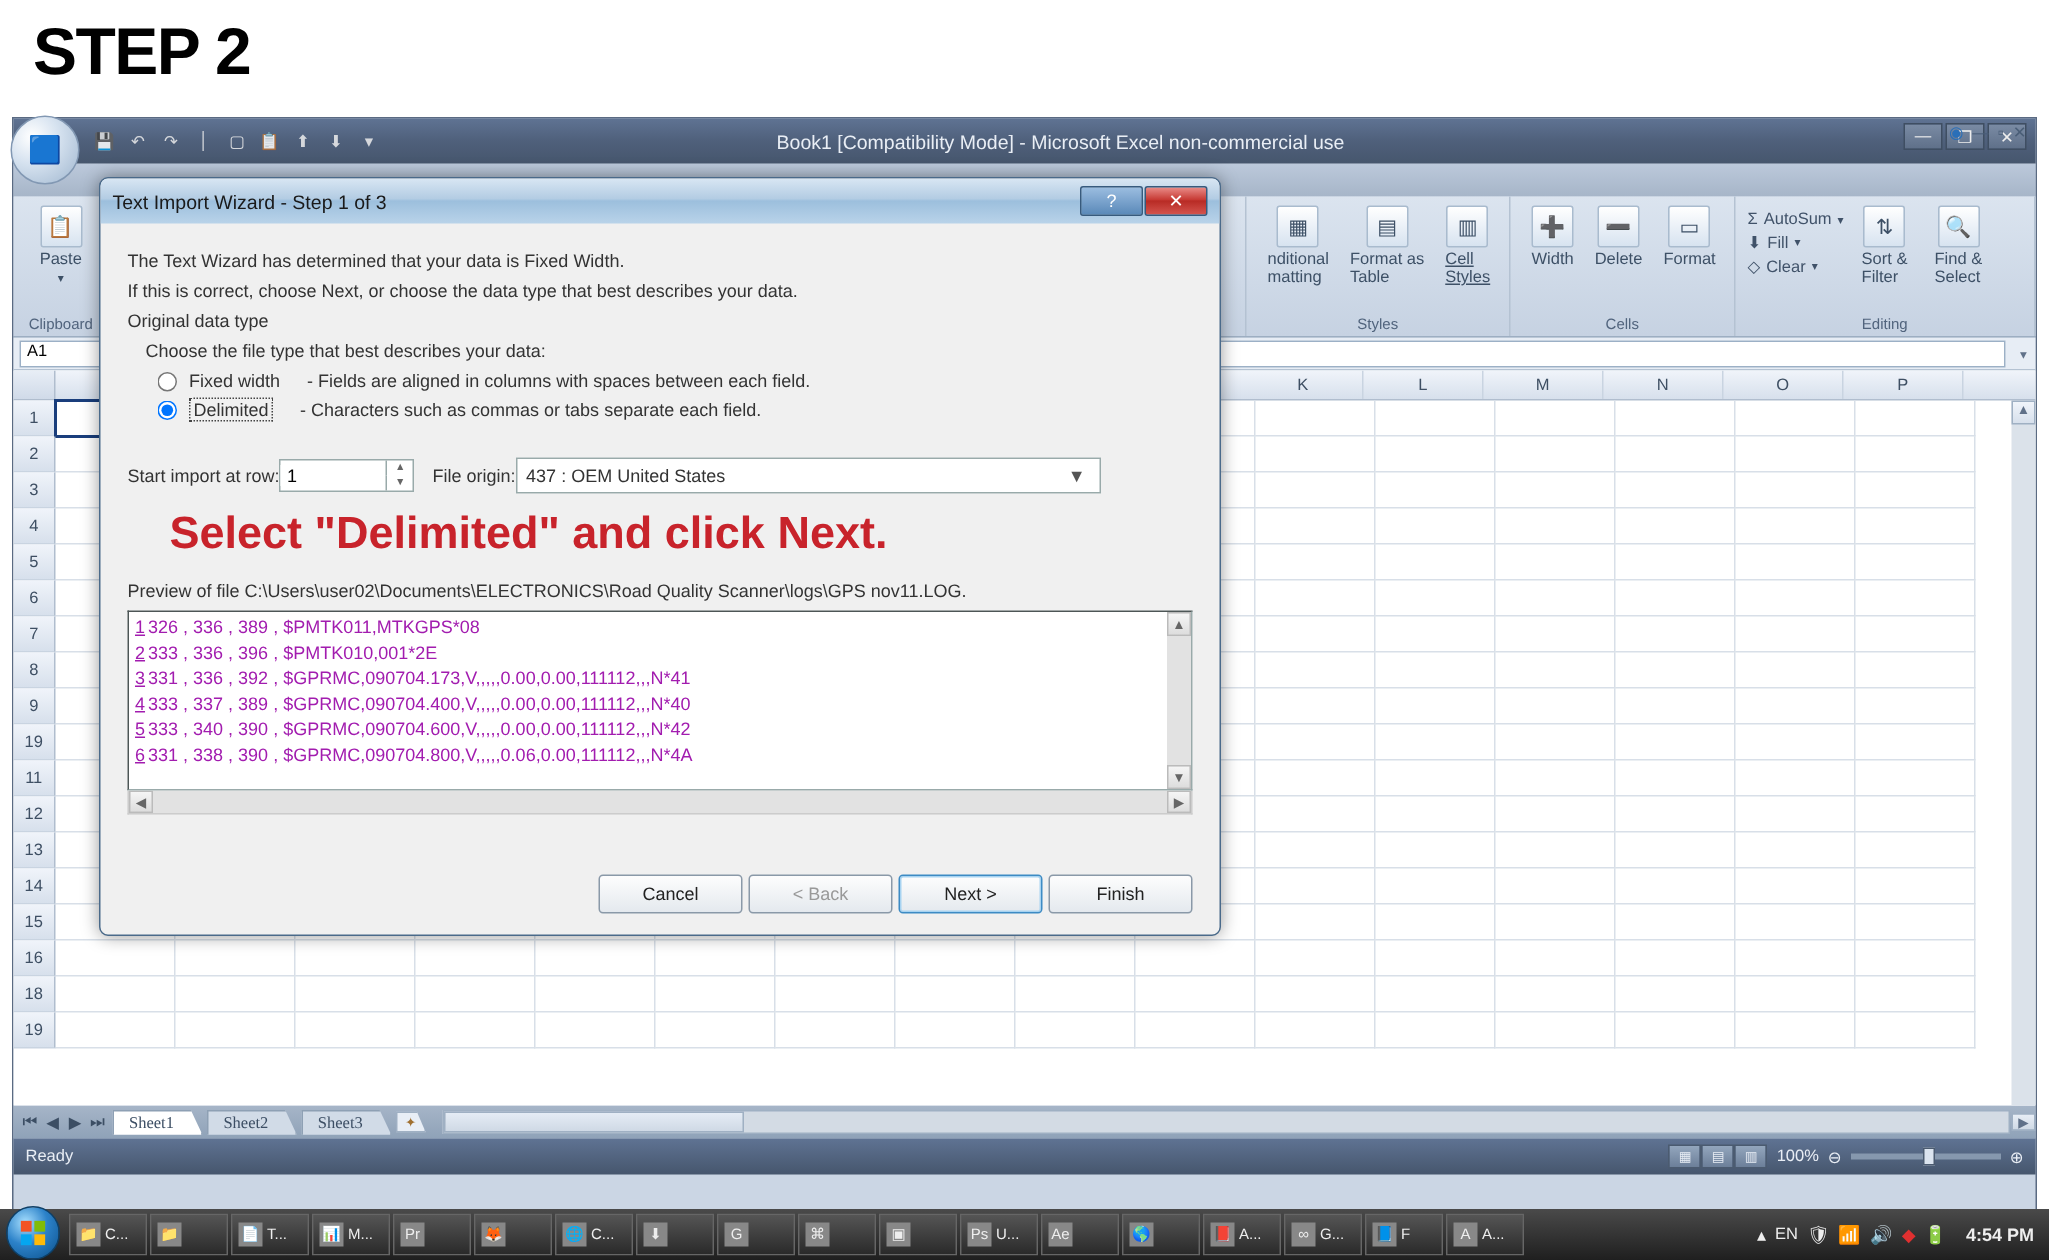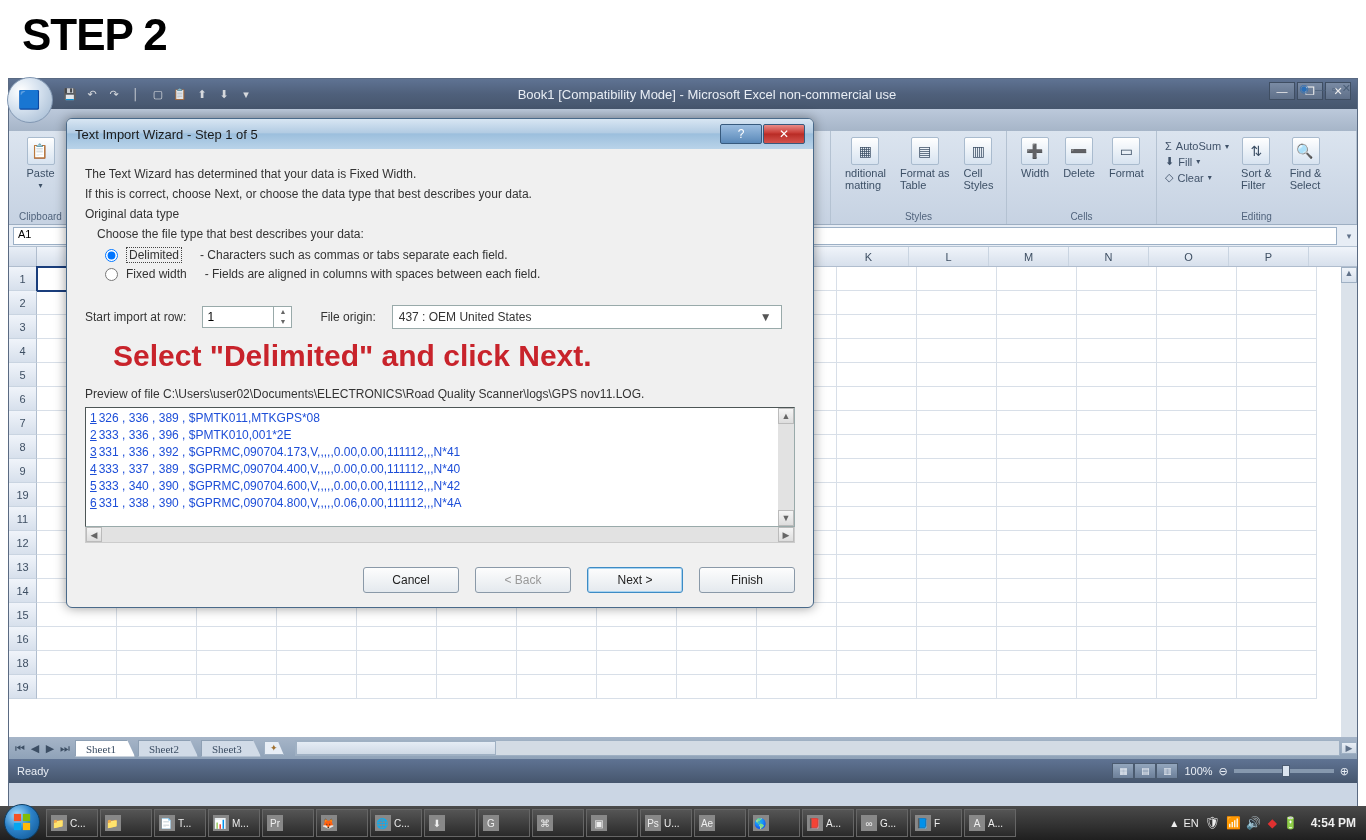--- a/index.html
+++ b/index.html
@@ -66,41 +66,41 @@
 .dlg-title .help-btn { background: linear-gradient(#9bbde0,#5a89b9);}
 .dlg-title .close-btn { background: linear-gradient(#e98b87,#c73a34 45%,#b82b25 50%,#d4544e); width: 46px;}
 .dlg-body { padding: 12px 18px 14px 18px; font-size: 12px; color:#333; }
 .dlg-body p { margin: 6px 0; }
 .fieldset-label { margin-top: 8px; }
 .radio-row { display:flex; align-items:center; margin: 4px 0 4px 20px; gap: 8px;}
 .radio-row input { }
 .radio-row label { }
 .radio-row .dotted { border: 1px dotted #444; padding: 0 2px;}
 .radio-row .desc { margin-left: 10px; color:#333;}
-.import-row { display:flex; align-items:center; gap:16px; margin: 24px 0 10px 0;}
+.import-row { display:flex; align-items:center; gap:0; margin: 24px 0 10px 0;}
 .spinner { width:90px; height:22px; border:1px solid #9aa; background:#fff; display:flex; align-items:center;}
 .spinner input { border:none; width:70px; padding:0 4px; font-size:12px;}
 .spinner .arrows { width:18px; display:flex; flex-direction:column; font-size:7px; text-align:center; color:#666;}
 .spinner .arrows span { height:10px; border-left:1px solid #9aa; line-height:10px;}
 .origin-sel { width:390px; height:24px; border:1px solid #9aa; background:#fff; display:flex; align-items:center; padding:0 6px; font-size:12px;}
 .origin-sel .arrow { margin-left:auto; width:18px; text-align:center; color:#555;}
 .annotation { color:#c8232b; font-size:30px; font-weight:900; margin: 10px 0 14px 28px; font-family: Arial Black, Arial, sans-serif; }
 .preview-label { font-size:12px; margin-bottom:6px;}
 .preview-box { border:1px inset #9aa; background:#fff; height:120px; position:relative; display:flex;}
 .preview-lines { font-family: "Courier New", monospace; font-size:12px; white-space:pre; padding: 2px 4px; line-height:17px; flex:1; overflow:hidden;}
-.preview-lines .ln { color:#1d4ed8; }
+.preview-lines .ln { color:#a21caf; }
 .preview-lines .num { text-decoration: underline; margin-right:2px;}
 .preview-scroll { width:16px; background:#e8e8e8; display:flex; flex-direction:column;}
 .preview-scroll .sbtn { height:16px; background:linear-gradient(#f5f5f5,#ddd); border:1px solid #bbb; text-align:center; font-size:9px; color:#666; line-height:14px;}
 .preview-scroll .strack { flex:1; background:#e2e2e2;}
 .preview-hscroll { height:16px; background:#e8e8e8; display:flex; border:1px solid #ccc; border-top:none; }
 .preview-hscroll .sbtn { width:16px; background:linear-gradient(#f5f5f5,#ddd); border:1px solid #bbb; text-align:center; font-size:9px; color:#666; line-height:14px;}
 .preview-hscroll .strack { flex:1; background:#e2e2e2;}
 
-.dlg-buttons { display:flex; justify-content:flex-end; gap:16px; margin-top: 24px; align-items: flex-end;}
+.dlg-buttons { display:flex; justify-content:flex-end; gap:4px; margin-top: 40px; align-items: flex-end;}
 .dlg-buttons button { width: 96px; height: 26px; font-size:12px; border:1px solid #8a99a8; background: linear-gradient(#fdfdfd,#e4e9ee); border-radius:3px; color:#222;}
 .dlg-buttons button:disabled { color:#999;}
 .dlg-buttons button.primary { border:1px solid #3d8bc4; box-shadow: 0 0 0 1px #a7d3f1 inset;}
 
 
 .taskbar { position: absolute; left:0; right:0; bottom:0; height: 34px; background: linear-gradient(#4a4a4a,#1f1f1f); display:flex; align-items:center; padding: 0 4px; z-index:200;}
 .start-orb { width:36px; height:36px; border-radius:50%; background: radial-gradient(circle at 35% 30%, #a8e0ff, #2c82c9 45%, #0b4f8a); border:1px solid #0e3f66; display:flex; align-items:center; justify-content:center; margin-top:-2px;}
 .start-orb svg { width:18px; height:18px;}
 .tbitems {display:flex; gap:2px; margin-left:6px; overflow:hidden;}
 .tbitem { width:52px; height:28px; background: linear-gradient(#555,#2a2a2a); border:1px solid #666; display:flex; align-items:center; padding:0 4px; gap:3px; font-size:10px; color:#eee; white-space:nowrap; overflow:hidden;}
@@ -167,21 +167,21 @@
             <span style="white-space:pre;">nditional
 matting</span>
           </div>
         <div class="bigbtn">
             <div class="ico">▤</div>
             <span style="white-space:pre;">Format as
 Table</span>
           </div>
         <div class="bigbtn">
             <div class="ico">▥</div>
-            <span style="white-space:pre;">Cell
+            <span style="white-space:pre;text-decoration:underline;">Cell
 Styles</span>
           </div>
       </div>
       <div class="group-label">Styles</div>
     </div>
     <div class="group" style="width:150px;">
       <div style="display:flex; gap:2px;">
         <div class="bigbtn">
             <div class="ico">➕</div>
             <span>Width</span>
@@ -628,40 +628,40 @@
       <div class="zoom-slider">
           <div class="thumb"></div>
         </div>
       <span>⊕</span>
     </div>
   </div>
 </div>
 
 <div class="dialog">
   <div class="dlg-title">
-    <span>Text Import Wizard - Step 1 of 5</span>
+    <span>Text Import Wizard - Step 1 of 3</span>
     <div class="tbtns">
       <div class="help-btn">?</div>
       <div class="close-btn">✕</div>
     </div>
   </div>
   <div class="dlg-body">
     <p>The Text Wizard has determined that your data is Fixed Width.</p>
     <p>If this is correct, choose Next, or choose the data type that best describes your data.</p>
     <p class="fieldset-label">Original data type</p>
     <p style="margin-left:12px;">Choose the file type that best describes your data:</p>
     <div class="radio-row">
+      <input type="radio" style="">
+      <label>Fixed width</label>
+      <span class="desc">- Fields are aligned in columns with spaces between each field.</span>
+    </div>
+    <div class="radio-row">
       <input type="radio" checked="" style="">
       <label class="dotted">Delimited</label>
       <span class="desc">- Characters such as commas or tabs separate each field.</span>
-    </div>
-    <div class="radio-row">
-      <input type="radio" style="">
-      <label>Fixed width</label>
-      <span class="desc">- Fields are aligned in columns with spaces between each field.</span>
     </div>
     <div class="import-row">
       <span>Start import at row:</span>
       <div class="spinner">
         <input value="1" style="">
         <div class="arrows">
             <span>▲</span>
             <span>▼</span>
           </div>
       </div>

